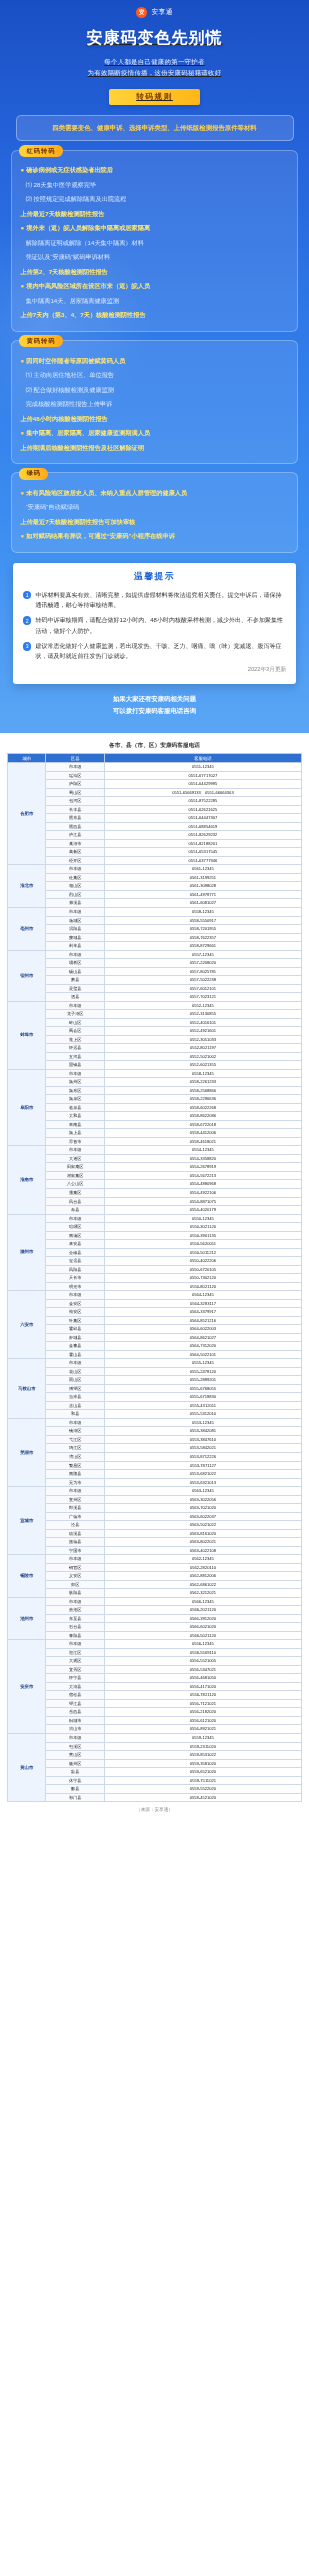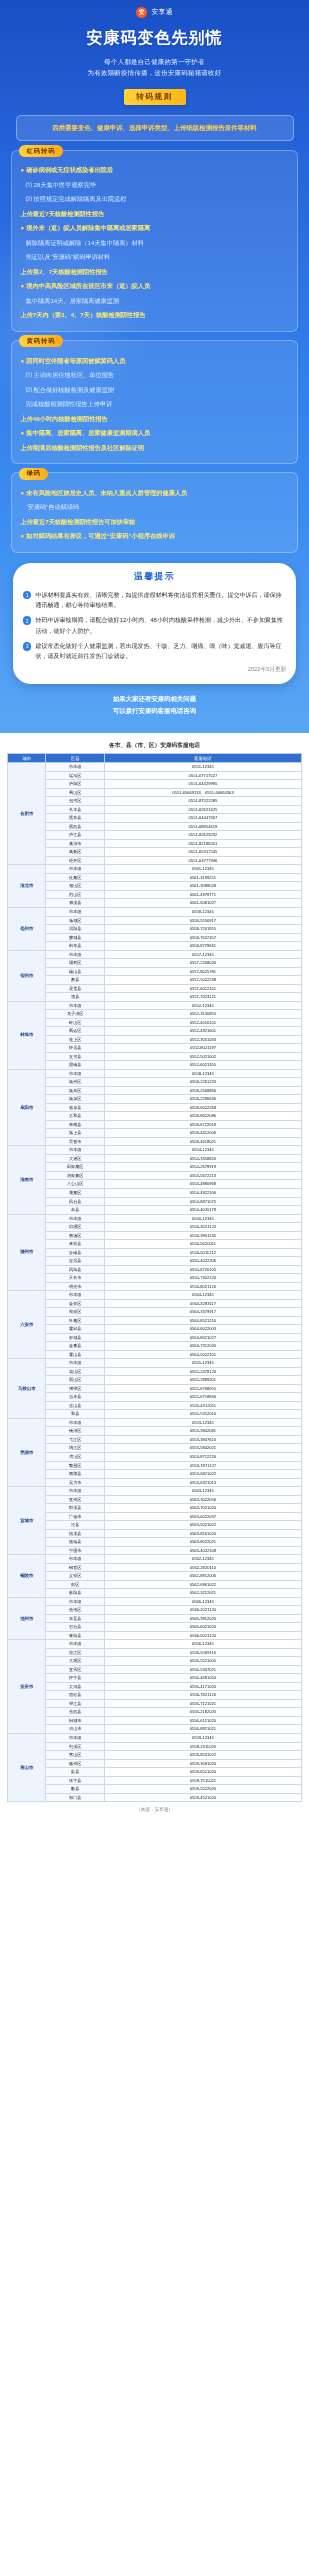--- a/index.html
+++ b/index.html
@@ -41,41 +41,42 @@
   .brandbar .brandname {
     color: #ffffff;
     font-size: 6.7px;
     letter-spacing: 0.5px;
   }
   .title-wrap {
     text-align: center;
     padding: 5.2px 10.3px 2.1px 10.3px;
     position: relative;
     z-index: 2;
+    text-decoration: underline;
   }
   .title-main {
     font-size: 16px;
     font-weight: bold;
     color: #ffffff;
     letter-spacing: 1px;
     line-height: 1.35;
     text-shadow: 0 1px 3.1px rgba(0,0,0,0.18);
   }
   .title-main .hl { color: #ffe14d; }
   .subtitle {
     margin: 7.2px auto 0 auto;
     max-width: 222px;
     font-size: 6.4px;
     color: #eaf3ff;
     line-height: 1.85;
     letter-spacing: 0.3px;
   }
   .ribbon {
     margin: 9.3px auto 0 auto;
-    width: 62px;
+    width: 91px;
     text-align: center;
     background: linear-gradient(90deg, #ffd33a, #ffb617);
     color: #7a3c00;
     font-size: 7.7px;
     font-weight: bold;
     letter-spacing: 1.5px;
     border-radius: 2px;
     padding: 3.1px 0;
     box-shadow: 0 1.5px 4.1px rgba(0,0,0,0.15);
   }
@@ -118,21 +119,21 @@
     line-height: 2.0;
     margin-bottom: 2.1px;
   }
   .step p.em { color: #ffe873; font-weight: bold; }
   .step p.sub { color: #dcebff; padding-left: 5.2px; }
   .step .bullet { color: #ffd24a; margin-right: 2.1px; }
 
   .tips-card {
     margin: 10.3px 13.4px 0 13.4px;
     background: #ffffff;
-    border-radius: 18px;
+    border-radius: 3px;
     padding: 8.2px 9.3px 9.3px 9.3px;
     box-shadow: 0 3.1px 9.3px rgba(0,0,0,0.15);
   }
   .tips-head {
     text-align: center;
     color: #1a63d6;
     font-size: 8.8px;
     font-weight: bold;
     letter-spacing: 1.5px;
     margin-bottom: 6.2px;

